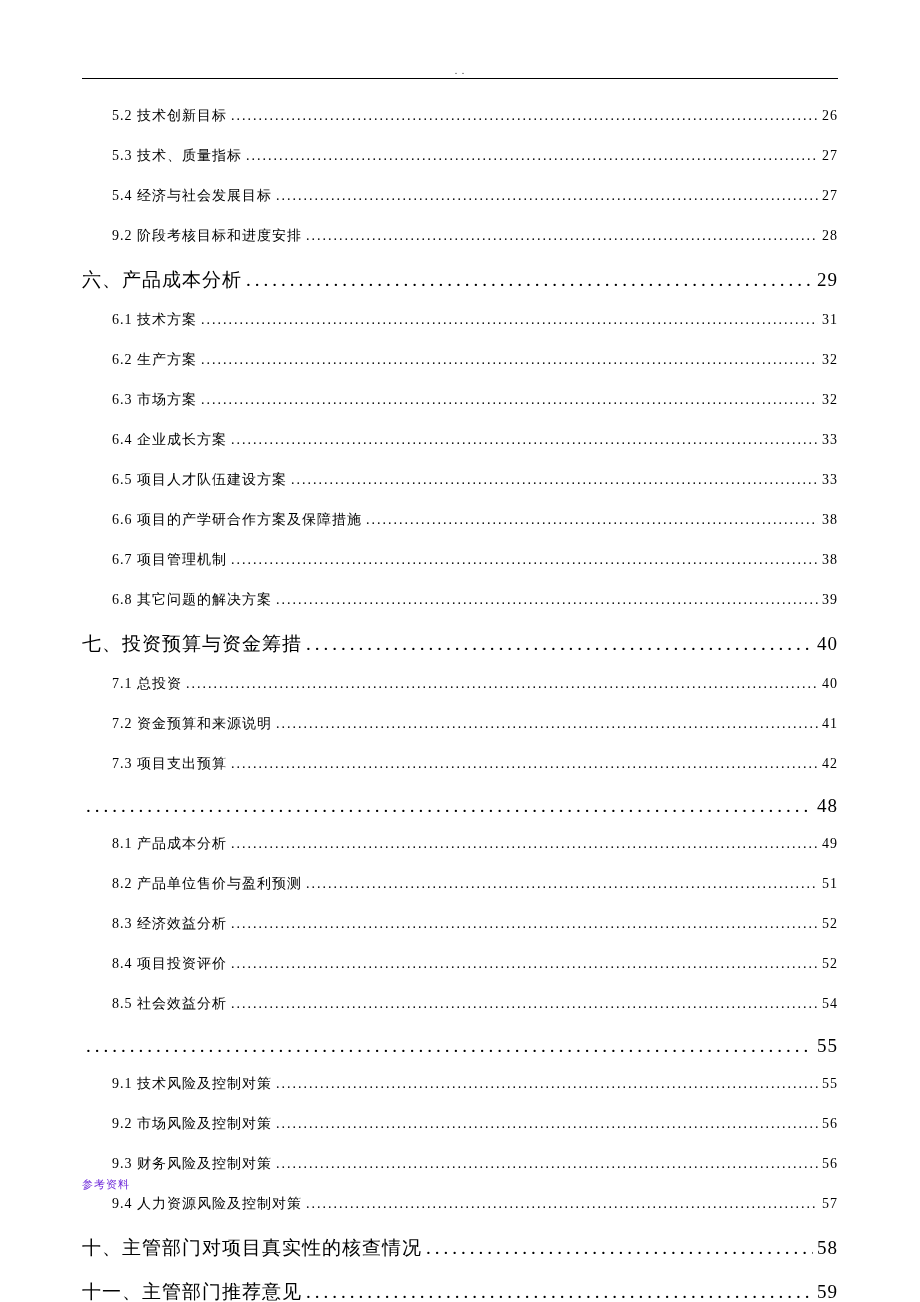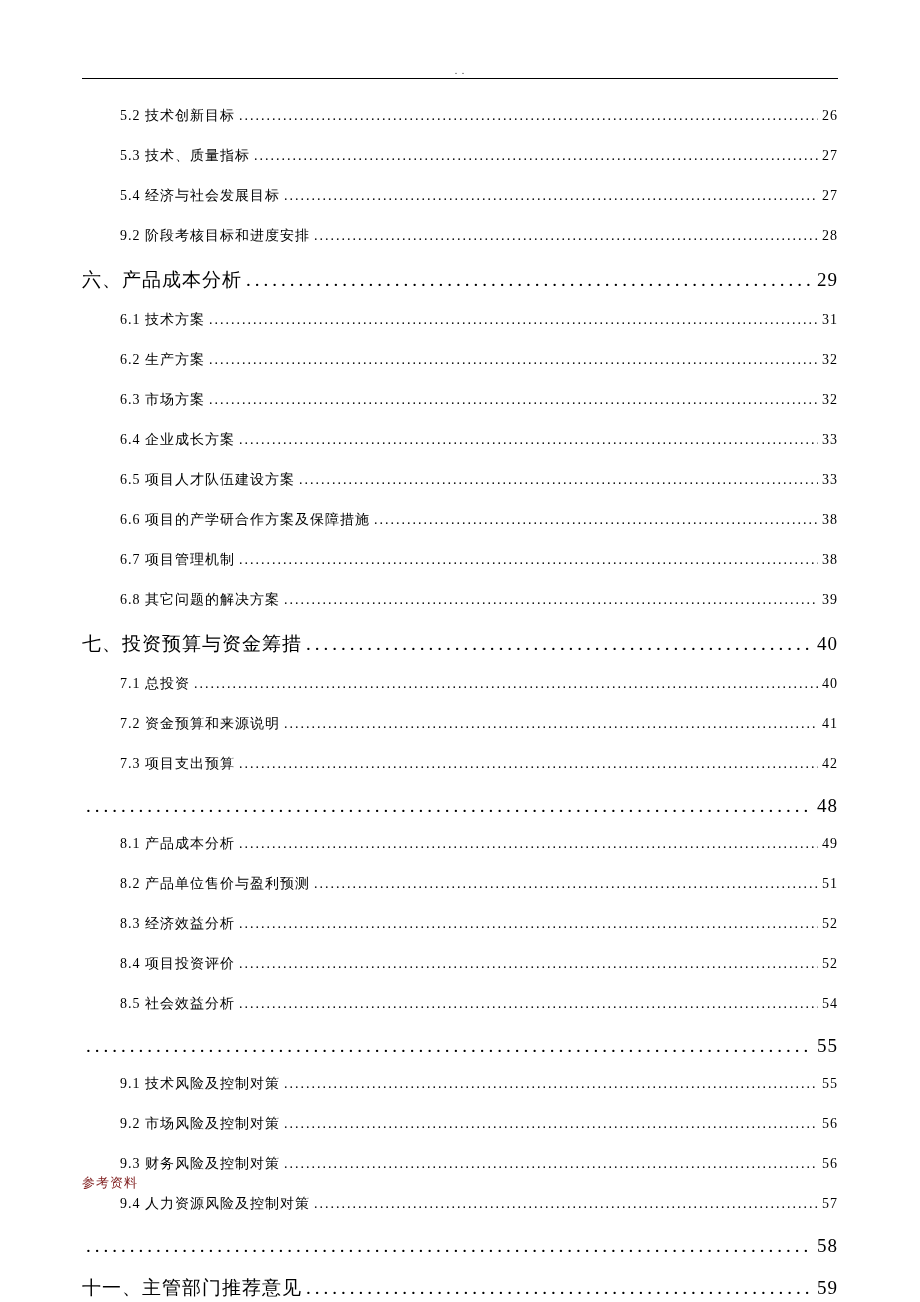--- a/index.html
+++ b/index.html
@@ -27,21 +27,21 @@
       margin-bottom: 28px;
     }
     .toc-row {
       display: flex;
       align-items: baseline;
       white-space: nowrap;
       overflow: hidden;
     }
     .toc-row.level-sub {
       font-size: 14px;
-      margin-left: 38px;
+      margin-left: 30px;
       margin-bottom: 22px;
       letter-spacing: 1px;
     }
     .toc-row.level-main {
       font-size: 19px;
       margin-left: 0;
       margin-bottom: 18px;
       margin-top: 2px;
       letter-spacing: 1px;
     }
@@ -52,23 +52,23 @@
       font-family: serif;
       letter-spacing: 2px;
       margin: 0 4px;
     }
     .toc-row.level-main .toc-leader { letter-spacing: 4px; }
     .toc-page { flex: 0 0 auto; }
     .footer-text {
       position: absolute;
       left: 82px;
       bottom: 110px;
-      font-size: 13px;
-      letter-spacing: 1px;
-      color: #7f1d1d;
+      font-size: 11px;
+      letter-spacing: 1px;
+      color: #6d28d9;
     }
   </style>
 </head>
 <body>
 
 <div class="page">
   <div class="header-marks">. .</div>
   <hr class="header-rule">
   <div id="toc-container">
       <div class="toc-row level-sub">
@@ -203,20 +203,21 @@
         <span class="toc-title">9.3 财务风险及控制对策</span>
         <span class="toc-leader">............................................................................................................................................................................................................................................................................................................</span>
         <span class="toc-page">56</span>
       </div>
       <div class="toc-row level-sub">
         <span class="toc-title">9.4 人力资源风险及控制对策</span>
         <span class="toc-leader">............................................................................................................................................................................................................................................................................................................</span>
         <span class="toc-page">57</span>
       </div>
       <div class="toc-row level-main">
+        <span class="toc-title">十、主管部门对项目真实性的核查情况</span>
         <span class="toc-leader">............................................................................................................................................................................................................................................................................................................</span>
         <span class="toc-page">58</span>
       </div>
       <div class="toc-row level-main">
         <span class="toc-title">十一、主管部门推荐意见</span>
         <span class="toc-leader">............................................................................................................................................................................................................................................................................................................</span>
         <span class="toc-page">59</span>
       </div>
     </div>
 </div>

